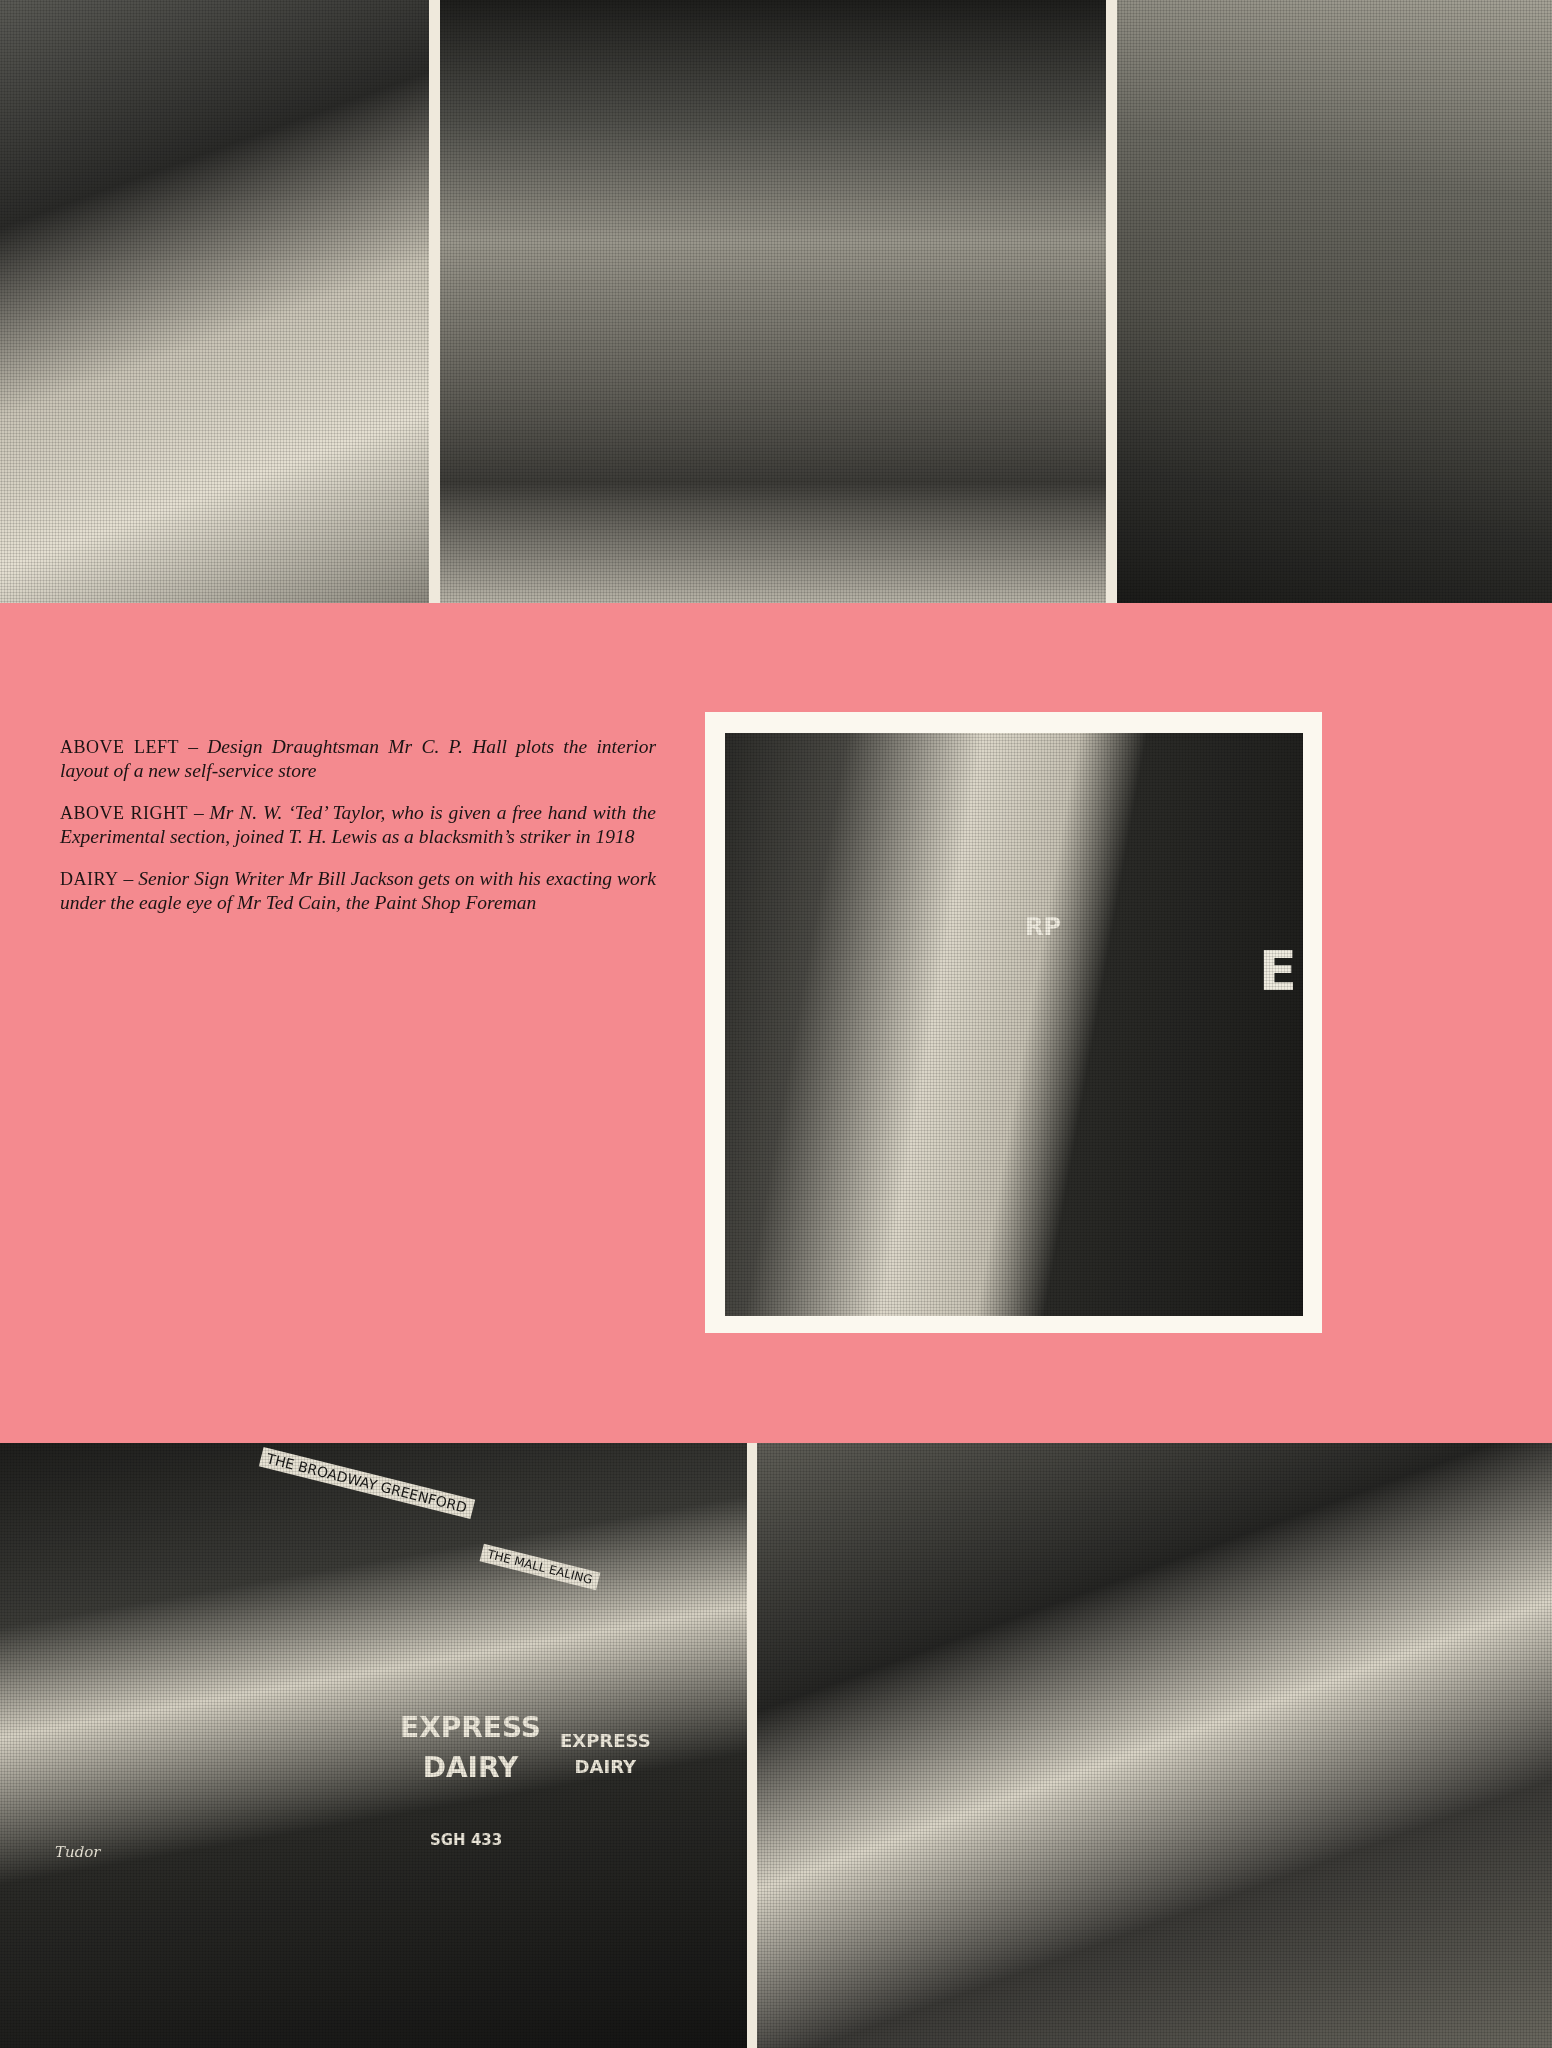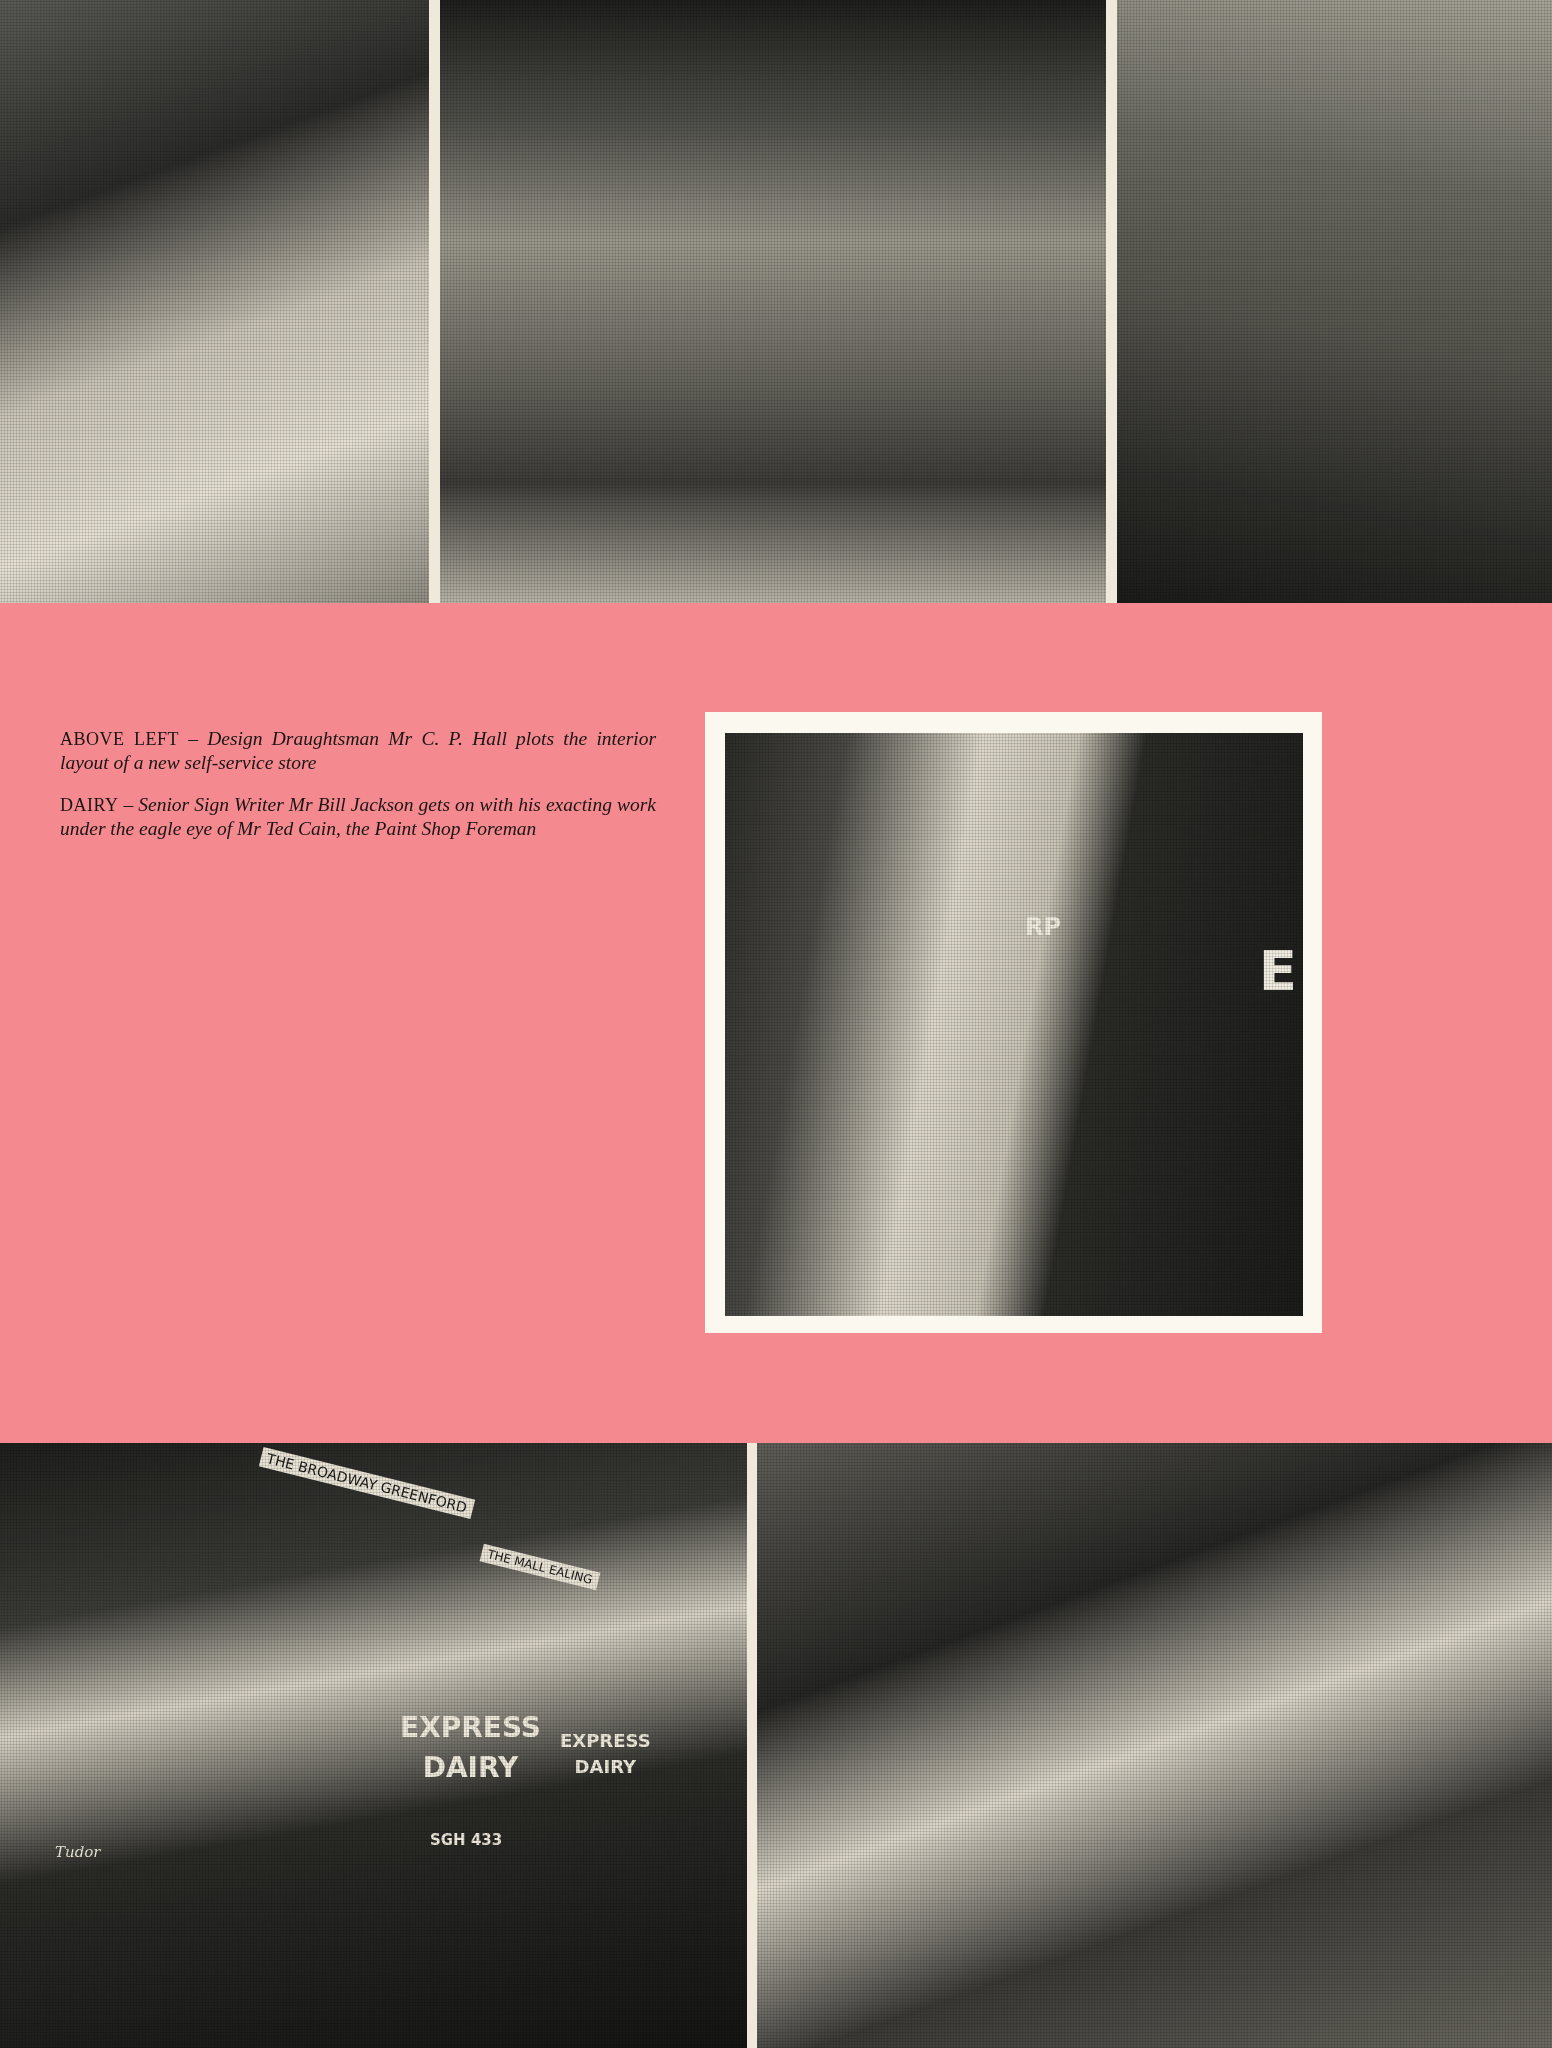--- a/index.html
+++ b/index.html
@@ -31,21 +31,21 @@
 
   
   #band {
     position: absolute; left: 0; top: 603px; width: 1552px; height: 840px;
     background: #f48a8f;
   }
   #captions {
     position: absolute; left: 60px; top: 124px; width: 596px;
     color: #1b1414; font-size: 19.5px; line-height: 24px; text-align: justify;
   }
-  .caption { margin: 0 0 18px 0; }
+  .caption { margin: 8px 0 18px 0; }
   .caption .lead {
     font-style: normal; font-variant: small-caps; letter-spacing: 0.5px;
     font-size: 18px;
   }
   .caption .dash { font-style: normal; }
   .caption .body { font-style: italic; }
 
   #inset-frame {
     position: absolute; left: 705px; top: 109px; width: 617px; height: 621px;
     background: #fbf8ef;
@@ -86,20 +86,25 @@
 </div>
 
 <div id="band">
   <div id="captions">
     <p class="caption">
       <span class="lead">ABOVE LEFT</span>
       <span class="dash">–</span>
       <span class="body">Design Draughtsman Mr C. P. Hall plots the interior layout of a new self-service store</span>
     </p>
     <p class="caption">
+      <span class="lead">ABOVE RIGHT</span>
+      <span class="dash">–</span>
+      <span class="body">Mr N. W. ‘Ted’ Taylor, who is given a free hand with the Experimental section, joined T. H. Lewis as a blacksmith’s striker in 1918</span>
+    </p>
+    <p class="caption">
       <span class="lead">DAIRY</span>
       <span class="dash">–</span>
       <span class="body">Senior Sign Writer Mr Bill Jackson gets on with his exacting work under the eagle eye of Mr Ted Cain, the Paint Shop Foreman</span>
     </p>
   </div>
 
   <div id="inset-frame">
     <div class="photo" id="p-inset">
       <div class="scene"></div>
       <span class="photo-label sign-rp">RP</span>

